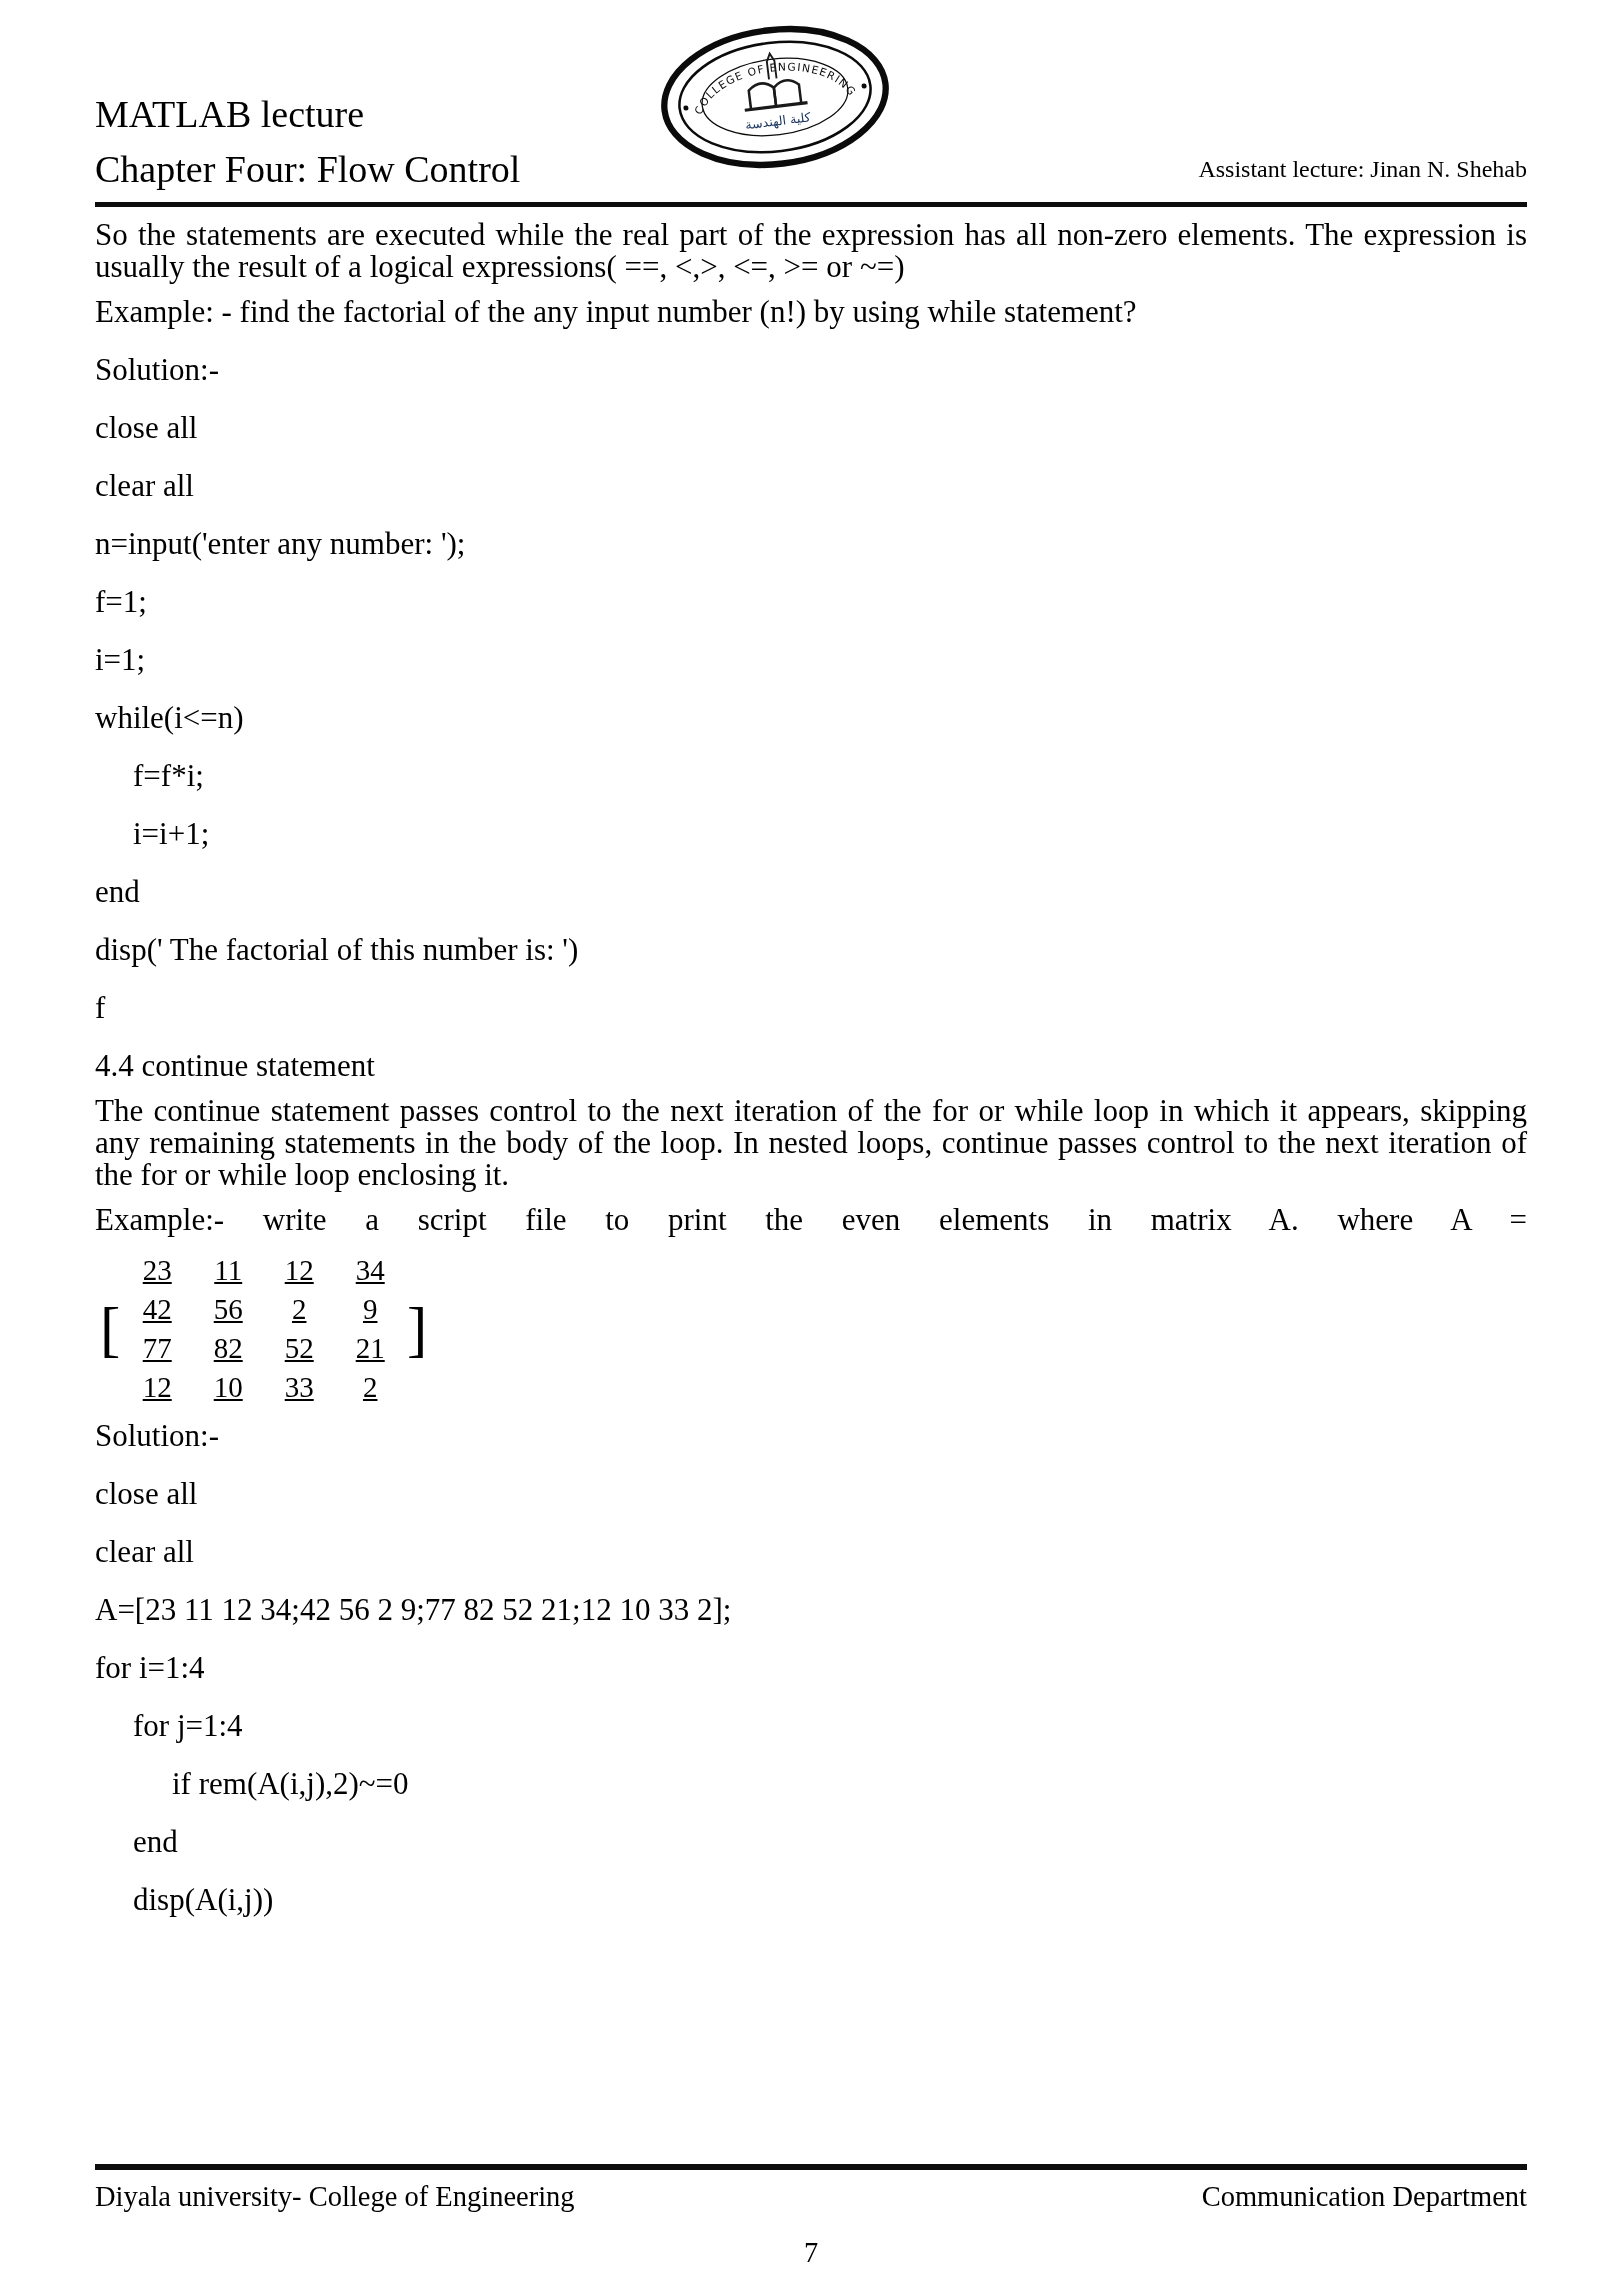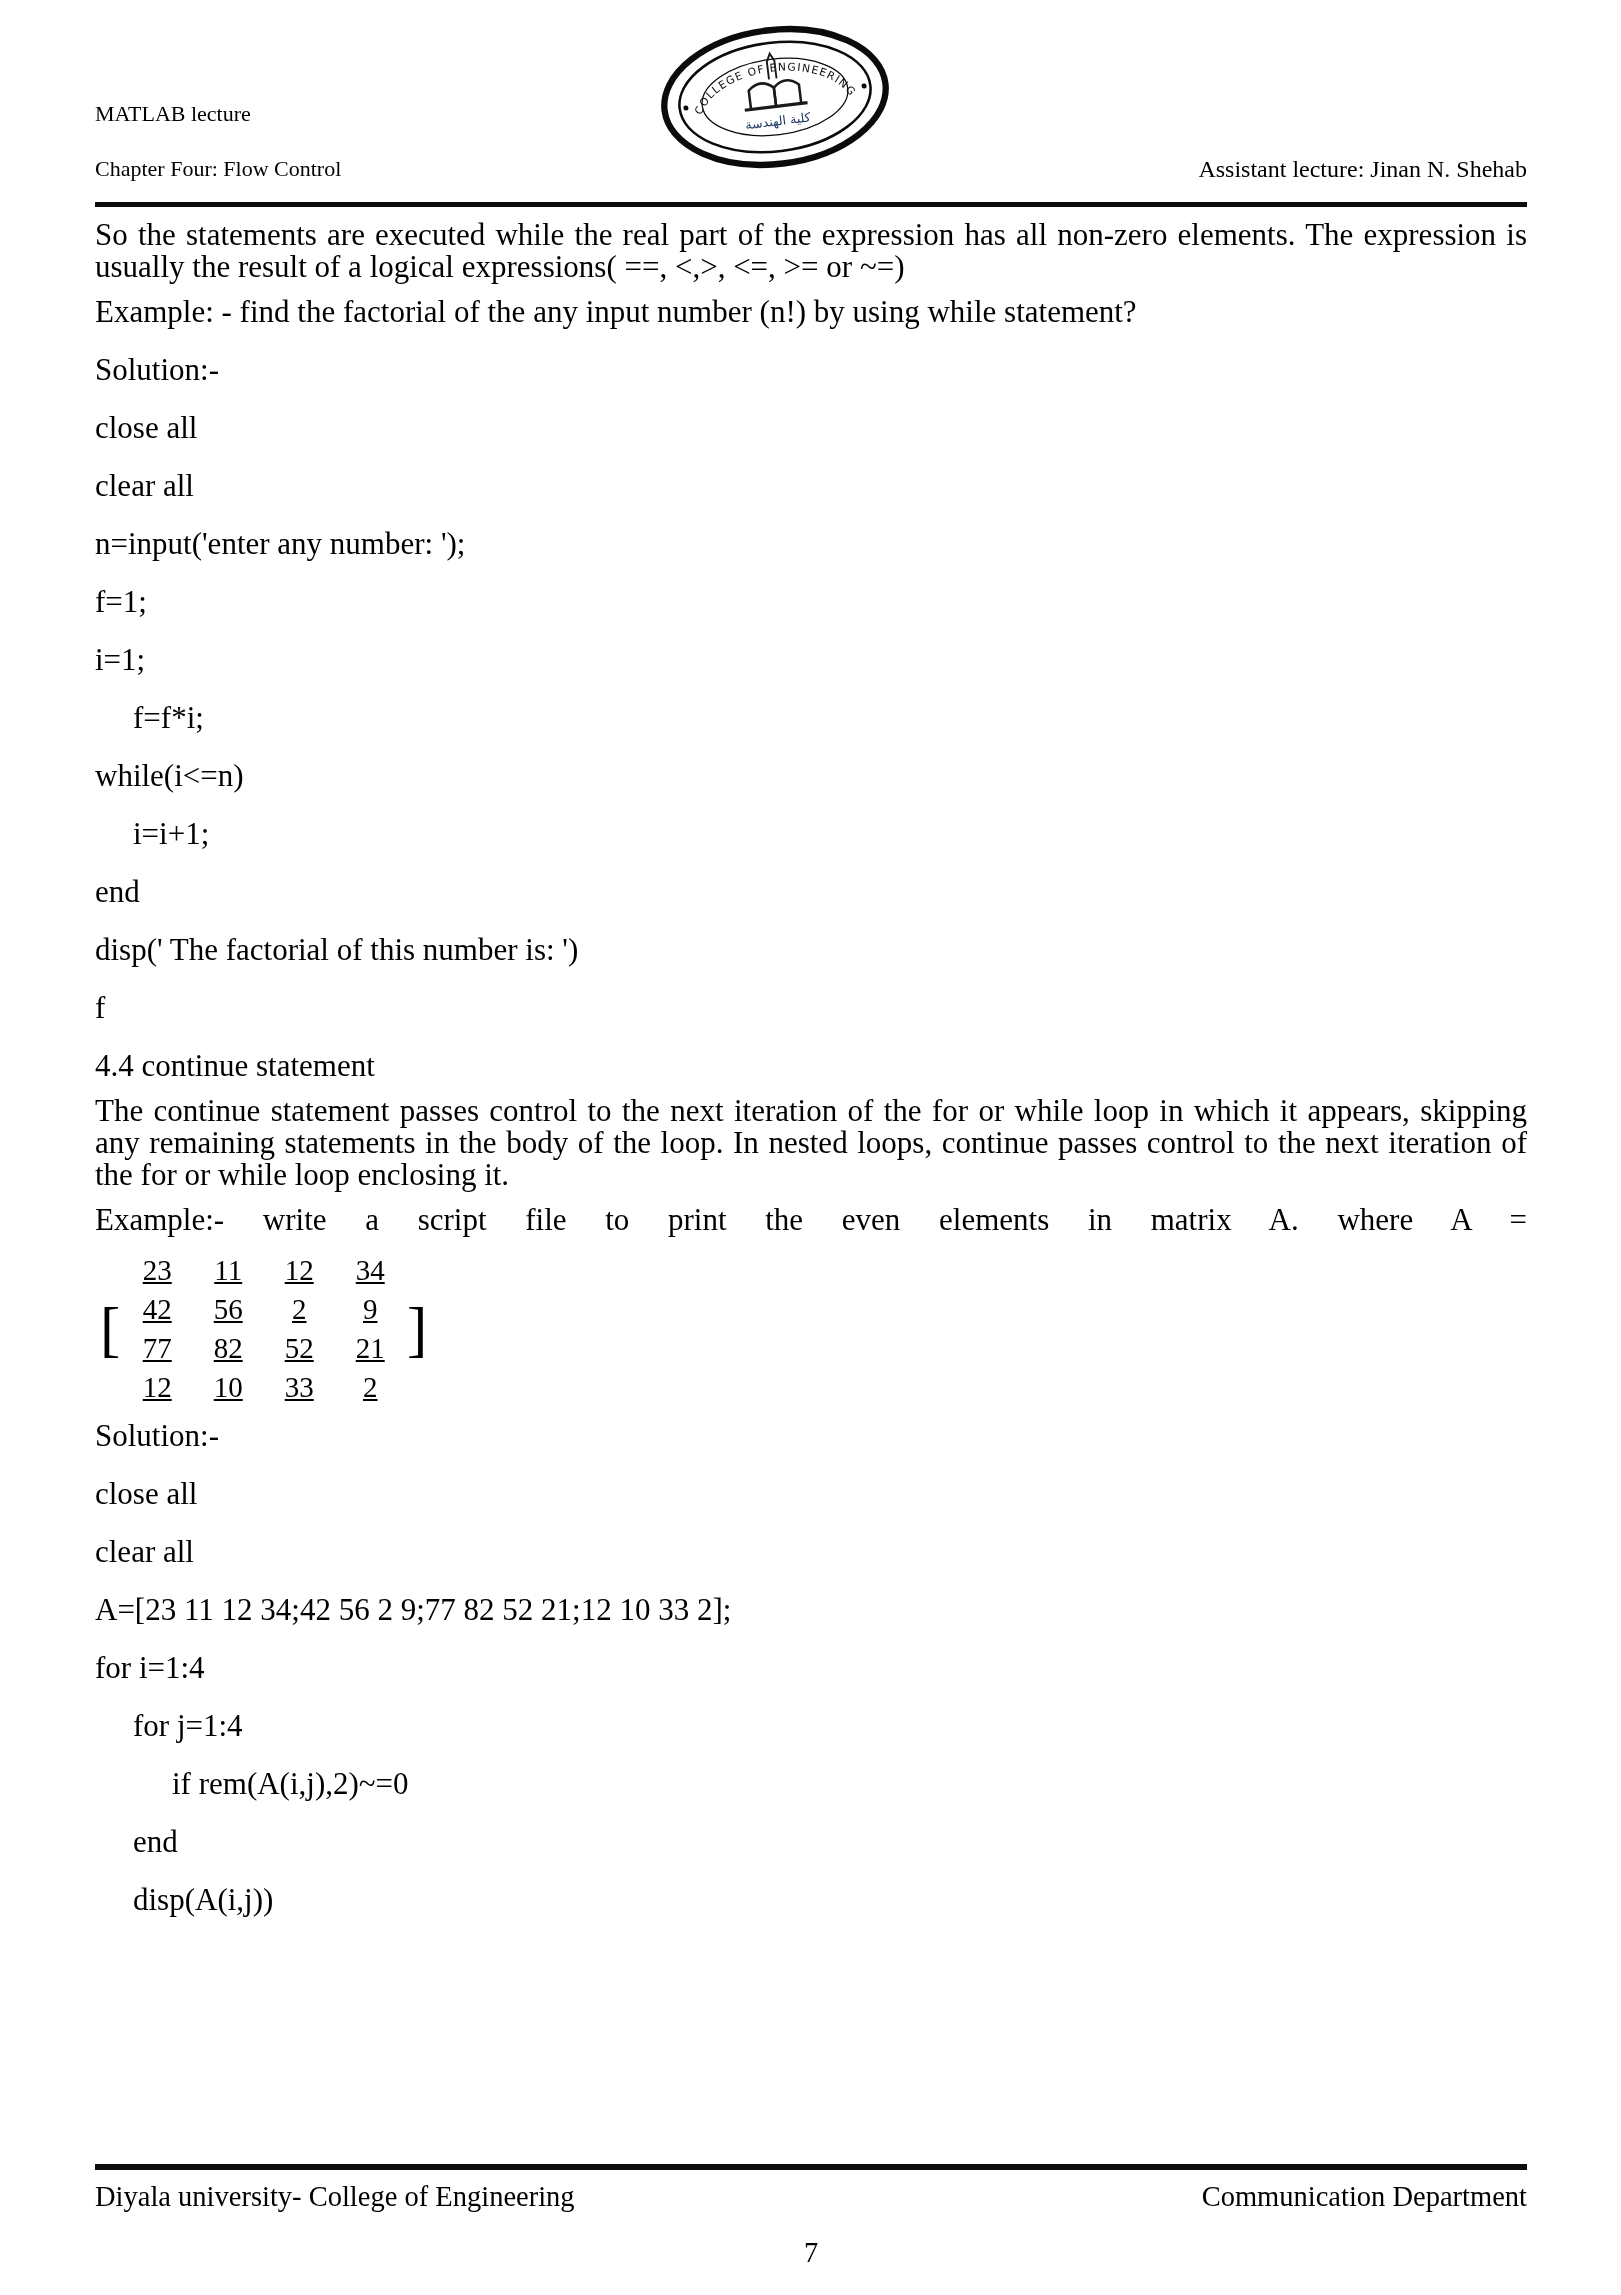--- a/index.html
+++ b/index.html
@@ -17,21 +17,21 @@
     position: relative;
   }
   
   .header {
     position: relative;
     padding-top: 95px;
     display: flex;
     align-items: flex-end;
     justify-content: space-between;
   }
-  .header-left .hline { font-size: 22px; line-height: 38px; }
+  .header-left .hline { font-size: 38px; line-height: 38px; }
   .header-left .hline + .hline { margin-top: 16.5px; font-family: Liberation Serif, serif; }
   .header-right { font-size: 24px; line-height: 38px; margin-top: 41px; }
   .logo-wrap {
     position: absolute;
     left: 47.5%;
     top: 18px;
     transform: translateX(-50%);
     width: 241px;
     height: 158px;
   }
@@ -132,22 +132,22 @@
 
     <p class="para">So the statements are executed while the real part of the expression has all non-zero elements. The expression is usually the result of a logical expressions( ==, &lt;,&gt;, &lt;=, &gt;= or ~=)</p>
     <p class="line">Example: - find the factorial of the any input number (n!) by using while statement?</p>
     <p class="line">Solution:-</p>
 
     <p class="line">close all</p>
     <p class="line">clear all</p>
     <p class="line">n=input('enter any number: ');</p>
     <p class="line">f=1;</p>
     <p class="line">i=1;</p>
+    <p class="line">while(i&lt;=n)</p>
     <p class="line ind1">f=f*i;</p>
-    <p class="line">while(i&lt;=n)</p>
     <p class="line ind1">i=i+1;</p>
     <p class="line">end</p>
     <p class="line">disp(' The factorial of this number is: ')</p>
     <p class="line">f</p>
 
     <p class="line">4.4 continue statement</p>
     <p class="para">The continue statement passes control to the next iteration of the for or while loop in which it appears, skipping any remaining statements in the body of the loop. In nested loops, continue passes control to the next iteration of the for or while loop enclosing it.</p>
     <p class="line force-just">Example:- write a script file to print the even elements in matrix A. where A =</p>
 
     <div class="matrix">

